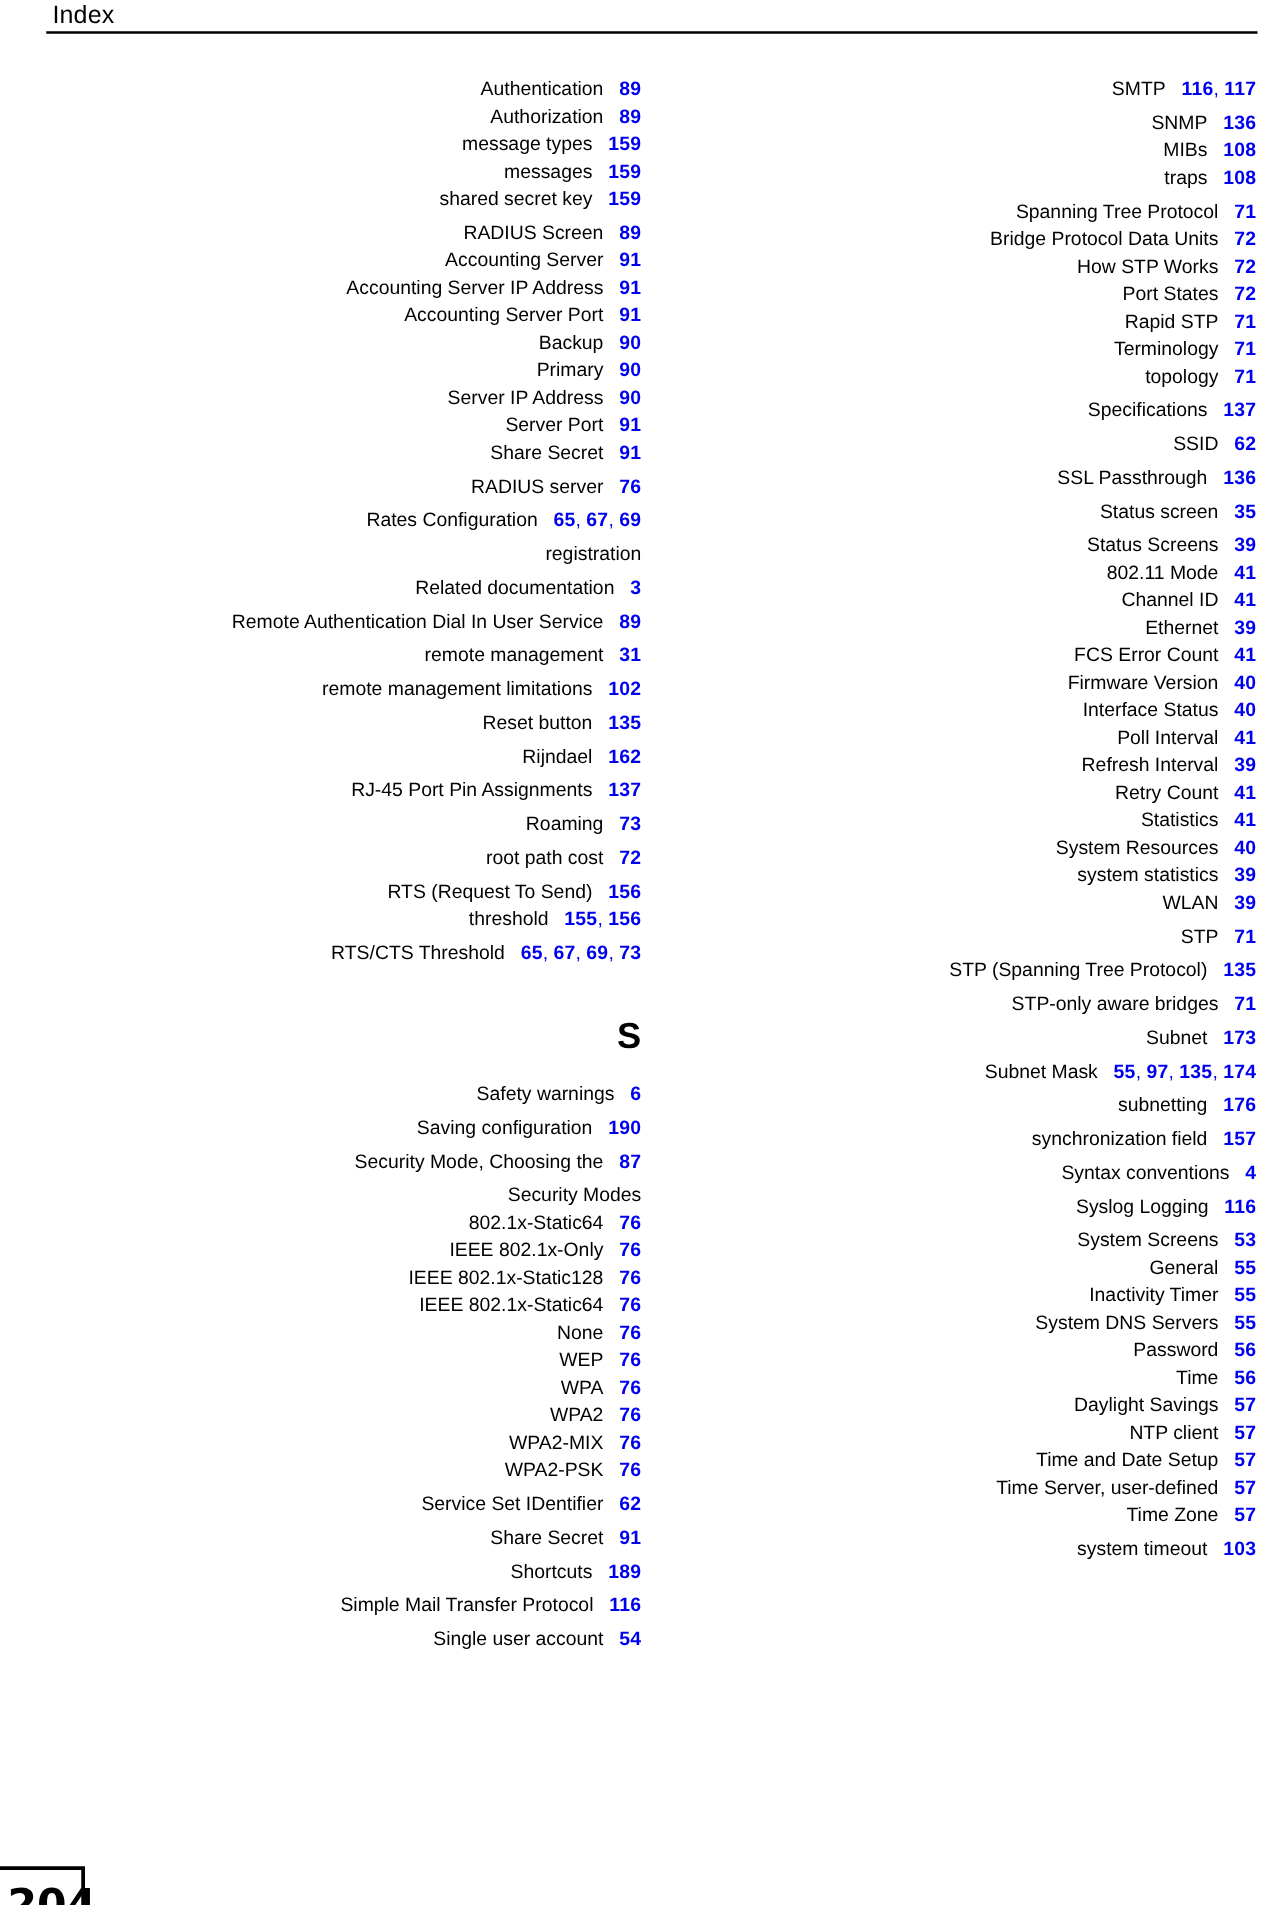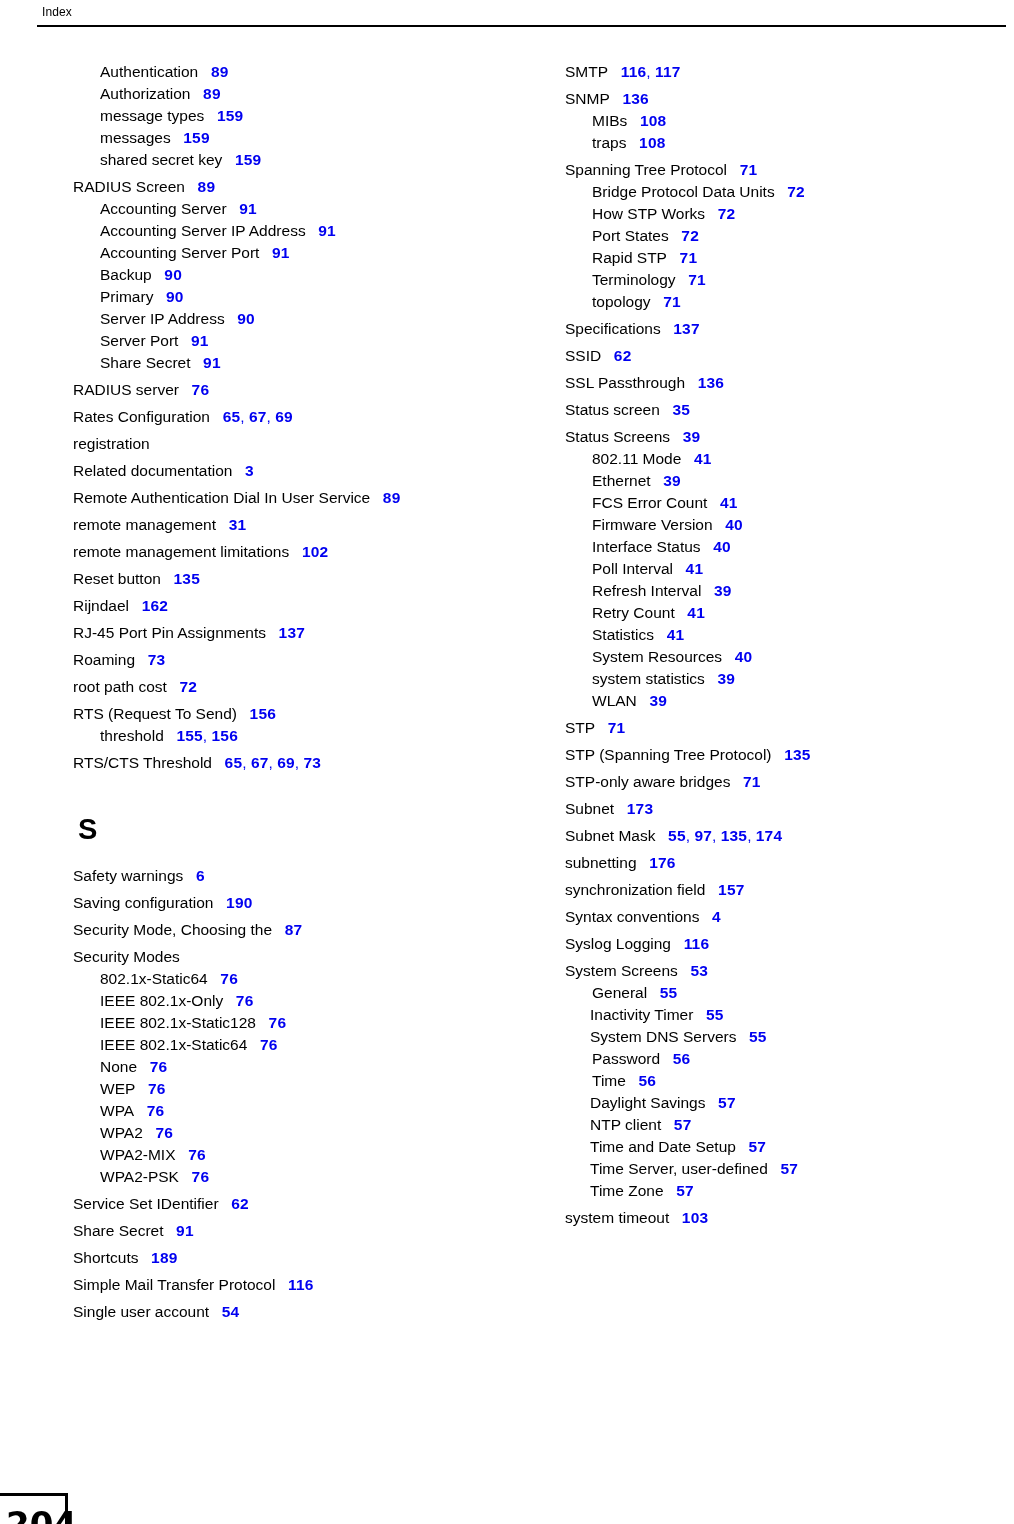--- a/index.html
+++ b/index.html
@@ -21,21 +21,21 @@
     position: absolute;
     top: 0;
     left: 0;
     width: 1014px;
     height: 32px;
   }
   #header-title {
     position: absolute;
     left: 42px;
     top: 1px;
-    font-size: 12px;
+    font-size: 20px;
     line-height: 22px;
     letter-spacing: 0.1px;
     color: #000000;
     white-space: nowrap;
   }
   #header-rule {
     position: absolute;
     left: 37px;
     top: 25px;
     width: 969px;
@@ -48,20 +48,21 @@
     position: absolute;
     left: 0;
     top: 62px;
     width: 1014px;
     height: 1360px;
   }
   .index-column {
     position: absolute;
     top: 0;
     width: 440px;
+    text-align: right;
   }
   #column-left  { left: 73px; }
   #column-right { left: 565px; }
 
   
   .entry {
     font-size: 15.5px;
     line-height: 19px;
     color: #000000;
     white-space: nowrap;
@@ -214,20 +215,21 @@
       <div class="entry lvl2"><span class="term">Port States</span><span class="pages">&nbsp;&nbsp;<span class="pg">72</span></span></div>
       <div class="entry lvl2"><span class="term">Rapid STP</span><span class="pages">&nbsp;&nbsp;<span class="pg">71</span></span></div>
       <div class="entry lvl2"><span class="term">Terminology</span><span class="pages">&nbsp;&nbsp;<span class="pg">71</span></span></div>
       <div class="entry lvl2"><span class="term">topology</span><span class="pages">&nbsp;&nbsp;<span class="pg">71</span></span></div>
       <div class="entry lvl1"><span class="term">Specifications</span><span class="pages">&nbsp;&nbsp;<span class="pg">137</span></span></div>
       <div class="entry lvl1"><span class="term">SSID</span><span class="pages">&nbsp;&nbsp;<span class="pg">62</span></span></div>
       <div class="entry lvl1"><span class="term">SSL Passthrough</span><span class="pages">&nbsp;&nbsp;<span class="pg">136</span></span></div>
       <div class="entry lvl1"><span class="term">Status screen</span><span class="pages">&nbsp;&nbsp;<span class="pg">35</span></span></div>
       <div class="entry lvl1"><span class="term">Status Screens</span><span class="pages">&nbsp;&nbsp;<span class="pg">39</span></span></div>
       <div class="entry lvl2"><span class="term">802.11 Mode</span><span class="pages">&nbsp;&nbsp;<span class="pg">41</span></span></div>
+      <div class="entry lvl2"><span class="term">Channel ID</span><span class="pages">&nbsp;&nbsp;<span class="pg">41</span></span></div>
       <div class="entry lvl2"><span class="term">Ethernet</span><span class="pages">&nbsp;&nbsp;<span class="pg">39</span></span></div>
       <div class="entry lvl2"><span class="term">FCS Error Count</span><span class="pages">&nbsp;&nbsp;<span class="pg">41</span></span></div>
       <div class="entry lvl2"><span class="term">Firmware Version</span><span class="pages">&nbsp;&nbsp;<span class="pg">40</span></span></div>
       <div class="entry lvl2"><span class="term">Interface Status</span><span class="pages">&nbsp;&nbsp;<span class="pg">40</span></span></div>
       <div class="entry lvl2"><span class="term">Poll Interval</span><span class="pages">&nbsp;&nbsp;<span class="pg">41</span></span></div>
       <div class="entry lvl2"><span class="term">Refresh Interval</span><span class="pages">&nbsp;&nbsp;<span class="pg">39</span></span></div>
       <div class="entry lvl2"><span class="term">Retry Count</span><span class="pages">&nbsp;&nbsp;<span class="pg">41</span></span></div>
       <div class="entry lvl2"><span class="term">Statistics</span><span class="pages">&nbsp;&nbsp;<span class="pg">41</span></span></div>
       <div class="entry lvl2"><span class="term">System Resources</span><span class="pages">&nbsp;&nbsp;<span class="pg">40</span></span></div>
       <div class="entry lvl2"><span class="term">system statistics</span><span class="pages">&nbsp;&nbsp;<span class="pg">39</span></span></div>

